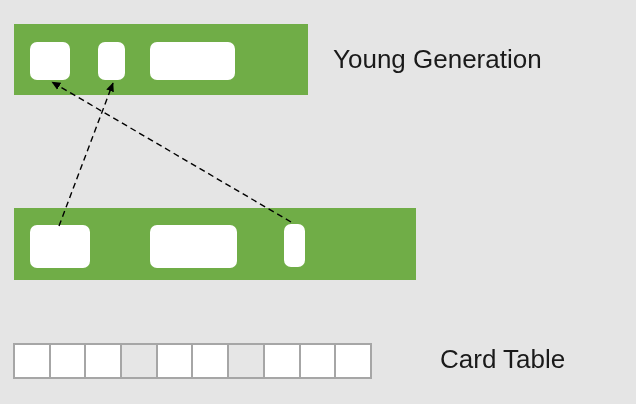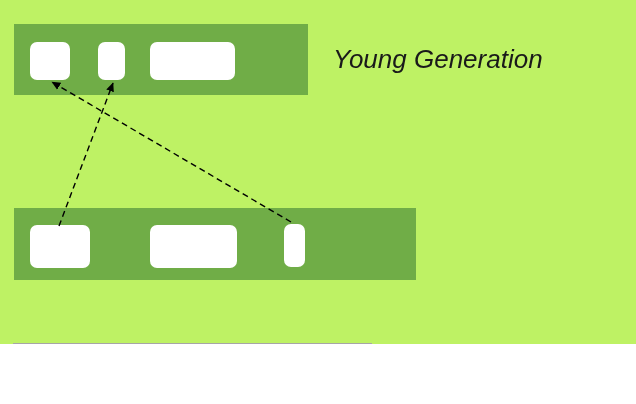--- a/index.html
+++ b/index.html
@@ -6,24 +6,23 @@
     margin: 0;
     padding: 0;
     background: #ffffff;
   }
   body {
     font-family: "Liberation Sans", sans-serif;
   }
   #canvas {
     position: relative;
     width: 636px;
-    height: 344px;
-    background: #bef264;
+    height: 404px;
+    background: #e5e5e5;
     overflow: hidden;
-    font-style: italic;
   }
   .gen-band {
     position: absolute;
     background: #70AD47;
     box-sizing: border-box;
   }
   .obj {
     position: absolute;
     background: #ffffff;
     border-radius: 7px;
@@ -84,20 +83,21 @@
       <div class="card-cell" style="width: 37.7px;"></div>
       <div class="card-cell" style="width: 37.7px;"></div>
       <div class="card-cell marked" style="width: 37.7px;"></div>
       <div class="card-cell" style="width: 37.7px;"></div>
       <div class="card-cell" style="width: 37.7px;"></div>
       <div class="card-cell marked" style="width: 37.7px;"></div>
       <div class="card-cell" style="width: 37.7px;"></div>
       <div class="card-cell" style="width: 37.7px;"></div>
       <div class="card-cell" style="width: 37.7px;"></div>
     </div>
+  <div class="label" id="card-label" style="left: 440px; top: 344px;">Card Table</div>
 
   <svg id="arrows" viewBox="0 0 636 404" xmlns="http://www.w3.org/2000/svg">
       <defs>
         <marker id="ah" markerWidth="7" markerHeight="7" refX="6" refY="3.2" orient="auto" markerUnits="strokeWidth">
           <path d="M0,0.3 L6.4,3.2 L0,6.1 z" fill="#000000"></path>
         </marker>
       </defs>
       <line x1="291" y1="222" x2="52" y2="82" stroke="#000000" stroke-width="1.4" stroke-dasharray="6,4" marker-end="url(#ah)"></line>
       <line x1="59" y1="226" x2="113" y2="83" stroke="#000000" stroke-width="1.4" stroke-dasharray="6,4" marker-end="url(#ah)"></line>
     </svg>

